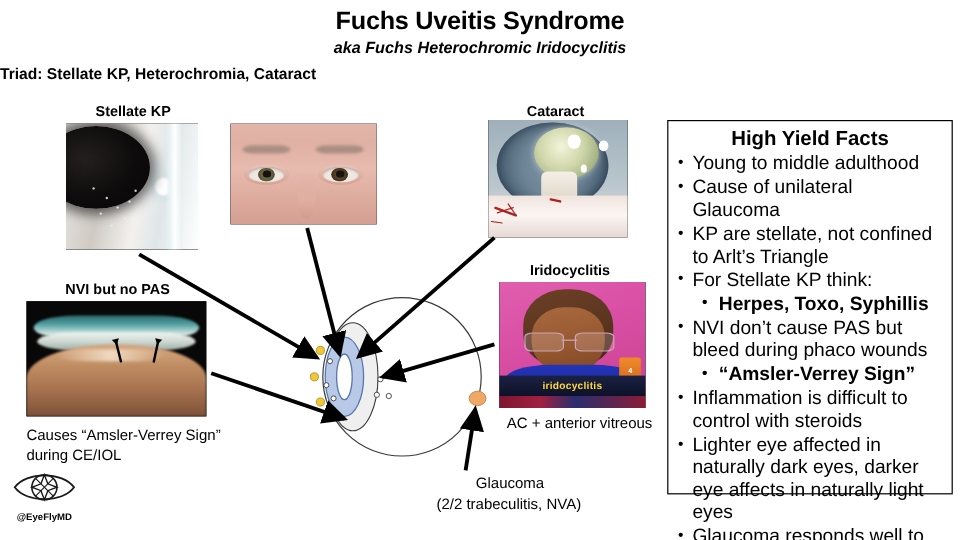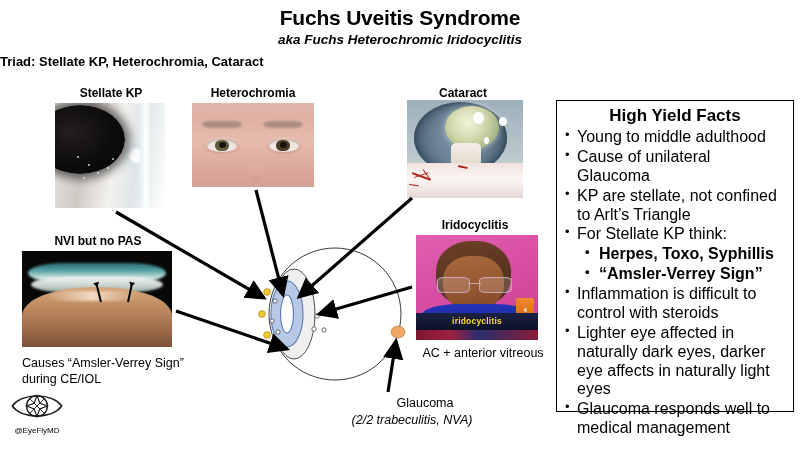--- a/index.html
+++ b/index.html
@@ -123,21 +123,21 @@
   .facts li{
     font-size:16px;line-height:1.18;margin:0 0 1px 0;
     padding-left:16px;position:relative;
   }
   .facts li:before{content:"\2022";position:absolute;left:4px;top:-1px;font-size:13px;}
   .facts li.sub{padding-left:38px;font-weight:bold;}
   .facts li.sub:before{left:24px;}
 
   
   #logo{position:absolute;left:6px;top:388px;width:62px;height:56px;}
-  #logo .handle{position:absolute;left:0;top:38px;width:62px;text-align:center;font-size:8px;}
+  #logo .handle{position:absolute;left:0;top:38px;width:62px;text-align:center;font-size:8px;font-weight:bold;}
 
   svg{overflow:visible;}
 </style>
 </head>
 <body>
 
 <div id="slide">
 
   <div class="title">Fuchs Uveitis Syndrome</div>
   <div class="subtitle">aka Fuchs Heterochromic Iridocyclitis</div>
@@ -153,21 +153,20 @@
         <i style="left:38%;top:66%"></i>
         <i style="left:47%;top:61%"></i>
       <i style="left:25%;top:70%"></i>
         <i style="left:44%;top:74%"></i>
         <i style="left:34%;top:80%"></i>
       <i style="left:52%;top:52%"></i>
         <i style="left:20%;top:50%"></i>
     </div>
   </div>
 
-  <div class="cap" style="left:190px;top:86px;width:126px;">Heterochromia</div>
   <div class="photo" style="left:192px;top:103px;width:122px;height:84px;">
     <div class="face"></div>
     <div class="brow" style="left:8%;top:22%;width:33%;"></div>
     <div class="brow" style="left:58%;top:22%;width:33%;"></div>
     <div class="lid" style="left:9%;top:40%;width:31%;height:21%;"></div>
     <div class="lid" style="left:60%;top:40%;width:31%;height:21%;"></div>
     <div class="sclera" style="left:12%;top:43%;width:25%;height:15%;"></div>
     <div class="sclera" style="left:63%;top:43%;width:25%;height:15%;"></div>
     <div class="iris" style="left:19%;top:43.5%;width:11%;height:14%;background:radial-gradient(circle,#7f7a55 0%,#5d5a3c 60%,#3b3826 100%);"></div>
     <div class="iris" style="left:69%;top:43.5%;width:11%;height:14%;background:radial-gradient(circle,#6a5434 0%,#4a381f 60%,#2c2012 100%);"></div>
@@ -220,21 +219,21 @@
       <b>4</b>
     </div>
     <div class="tv-bar">
       <span>iridocyclitis</span>
     </div>
     <div class="tv-strip"></div>
   </div>
   <div class="cap-plain" style="left:408px;top:346px;width:150px;text-align:center;">AC + anterior vitreous</div>
 
   <div class="cap-plain" style="left:330px;top:396px;width:190px;text-align:center;">Glaucoma</div>
-  <div class="cap-plain" style="left:317px;top:413px;width:190px;text-align:center;font-style:italic;">(2/2 trabeculitis, NVA)</div>
+  <div class="cap-plain" style="left:329px;top:413px;width:190px;text-align:center;">(2/2 trabeculitis, NVA)</div>
 
   <svg id="eye-diagram" viewBox="0 0 190 175">
 
     <circle cx="97" cy="92" r="66" fill="#ffffff" stroke="#3a3a3a" stroke-width="1"></circle>
 
     <ellipse cx="56" cy="92" rx="21" ry="45" fill="#efefef" stroke="#3a3a3a" stroke-width="0.9"></ellipse>
 
     <ellipse cx="49" cy="92" rx="16" ry="33" fill="#b8c9e8" stroke="#5878ae" stroke-width="1.1"></ellipse>
     <ellipse cx="49" cy="92" rx="6.5" ry="19" fill="#ffffff" stroke="#5878ae" stroke-width="1.1"></ellipse>
 
@@ -277,20 +276,21 @@
   </svg>
 
   <div class="facts">
     <h3>High Yield Facts</h3>
     <ul>
       <li>Young to middle adulthood</li>
       <li>Cause of unilateral Glaucoma</li>
       <li>KP are stellate, not confined to Arlt’s Triangle</li>
       <li>For Stellate KP think:</li>
       <li class="sub">Herpes, Toxo, Syphillis</li>
+      <li>NVI don’t cause PAS but bleed during phaco wounds</li>
       <li class="sub">“Amsler-Verrey Sign”</li>
       <li>Inflammation is difficult to control with steroids</li>
       <li>Lighter eye affected in naturally dark eyes, darker eye affects in naturally light eyes</li>
       <li>Glaucoma responds well to medical management</li>
     </ul>
   </div>
 
   <div id="logo">
     <svg viewBox="0 0 62 40" style="position:absolute;left:0;top:0;width:62px;height:38px;">
       <path d="M5,19 C15,5 47,5 57,19 C47,33 15,33 5,19 Z" fill="none" stroke="#1a1a1a" stroke-width="1.6"></path>

